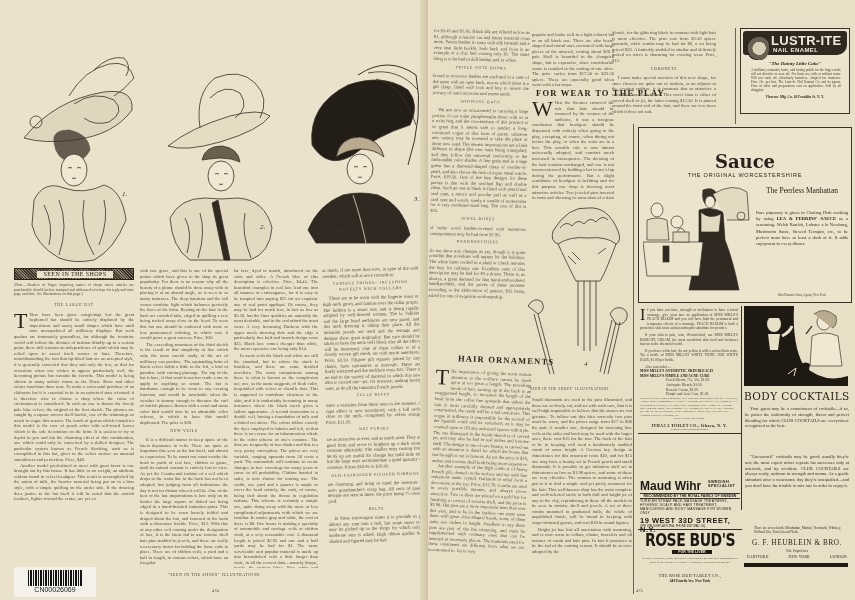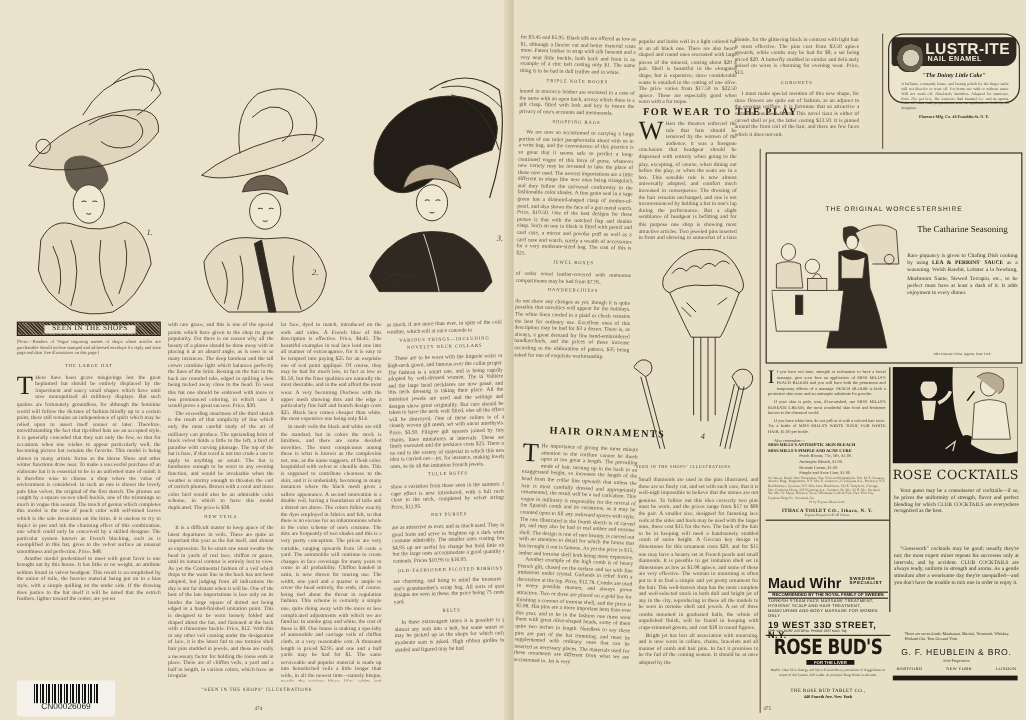--- a/index.html
+++ b/index.html
@@ -34,21 +34,21 @@
 
   .section-title { position: absolute; font-size: 8.5px; letter-spacing: 1.2px; color: #2a221a; font-weight: bold; text-transform: uppercase; }
 
   .barcode { position: absolute; left: 14px; top: 567px; width: 82px; height: 30px; background: #f4f1ea; border-radius: 2px; }
   .barcode .bars { position: absolute; left: 14px; top: 3px; width: 54px; height: 16px;
     background: repeating-linear-gradient(90deg, #111 0 1px, #f4f1ea 1px 2px, #111 2px 4px, #f4f1ea 4px 5px); }
   .barcode .code { position: absolute; left: 0; top: 19px; width: 82px; text-align: center; font-family: "Liberation Sans", sans-serif; font-size: 7px; color: #222; }
 
   
   .ad { position: absolute; border: 1px solid #3a3128; background: #ece4cd; }
-  .ad-lustrite { left: 740px; top: 28px; width: 110px; height: 58px; border-radius: 13px; }
+  .ad-lustrite { left: 740px; top: 28px; width: 110px; height: 86px; }
   .lust-head { position: absolute; left: 2px; top: 2px; width: 104px; height: 24px; background: #2f2922; border-radius: 3px 3px 10px 3px; }
   .lust-title { position: absolute; left: 28px; top: 2px; font-family: "Liberation Sans", sans-serif; font-weight: bold; color: #f1ead8; font-size: 13px; letter-spacing: 0.3px; }
   .lust-sub { position: absolute; left: 30px; top: 16px; font-family: "Liberation Sans", sans-serif; font-weight: bold; color: #f1ead8; font-size: 6px; letter-spacing: 0.4px; }
   .lust-face { position: absolute; left: 4px; top: 3px; width: 22px; height: 26px; border-radius: 50% 50% 40% 40%; background: radial-gradient(circle at 55% 55%, #d8cfb8 0 35%, #6b5f50 36% 60%, #2f2922 61%); }
   .lust-tag { position: absolute; left: 0; top: 32px; width: 108px; text-align: center; font-size: 5px; font-style: italic; font-weight: bold; color: #2a221a; }
   .lust-body { position: absolute; left: 10px; top: 39px; width: 90px; font-size: 3.3px; line-height: 4px; color: #4a3f32; text-align: justify; }
   .lust-foot { position: absolute; left: 0; top: 66px; width: 108px; text-align: center; font-size: 3.5px; font-weight: bold; color: #3a3128; }
 
   .ad-lea { left: 638px; top: 127px; width: 214px; height: 176px; }
   .lea-title { position: absolute; left: 0; top: 3px; width: 212px; text-align: center; font-family: "DejaVu Serif", serif; font-weight: bold; font-size: 18px; color: #2a221a; }
@@ -82,21 +82,21 @@
   .rb-liver { position: absolute; left: 34px; top: 19px; width: 40px; text-align: center; font-family: "Liberation Sans", sans-serif; font-weight: bold; font-size: 3.6px; color: #ece4cd; background: #1e1913; }
   .rb-body { position: absolute; left: 4px; top: 26px; width: 96px; text-align: center; font-size: 2.9px; line-height: 3.6px; color: #4a3f32; }
   .rb-co { position: absolute; left: 0; top: 42px; width: 104px; text-align: center; font-size: 4px; color: #2a221a; letter-spacing: 0.4px; }
   .rb-addr { position: absolute; left: 0; top: 48px; width: 104px; text-align: center; font-size: 3.6px; color: #2a221a; font-weight: bold; }
 
   .ad-club { left: 744px; top: 306px; width: 108px; height: 266px; border: none; background: transparent; }
   .club-illus { position: absolute; left: 0; top: 0; width: 104px; height: 80px; background: #1e1913; }
   .club-title { position: absolute; left: 0; top: 84px; width: 108px; font-family: "DejaVu Serif", serif; font-size: 10.5px; color: #2a221a; letter-spacing: 0.4px; }
   .club-p { position: absolute; left: 1px; width: 104px; font-size: 4.5px; line-height: 5.8px; color: #3a3128; text-align: justify; text-indent: 5px; }
   .club-kinds { position: absolute; left: 10px; top: 220px; width: 94px; font-size: 3.4px; line-height: 4.4px; color: #3a3128; }
-  .club-heub { position: absolute; left: 0; top: 233px; width: 106px; text-align: center; font-family: Liberation Sans, sans-serif; font-size: 7.2px; color: #2a221a; letter-spacing: 0.6px; }
+  .club-heub { position: absolute; left: 0; top: 233px; width: 106px; text-align: center; font-family: Liberation Serif, serif; font-size: 7.2px; color: #2a221a; letter-spacing: 0.6px; }
   .club-prop { position: absolute; left: 0; top: 243px; width: 106px; text-align: center; font-size: 3.4px; color: #3a3128; }
   .club-cities { position: absolute; left: 3px; top: 249px; width: 100px; display: flex; justify-content: space-between; font-size: 3.6px; color: #2a221a; letter-spacing: 0.3px; }
   .club-rule { position: absolute; left: 0; top: 257px; width: 104px; height: 4px; background: #1e1913; }
 
   .vrule { position: absolute; width: 1px; background: #6d604e; }
 </style>
 </head>
 <body>
 
 <div class="spread">
@@ -274,41 +274,42 @@
       <div class="lust-face"></div>
       <span class="lust-title">LUSTR-ITE</span>
       <span class="lust-sub">NAIL ENAMEL</span>
     </div>
     <div class="lust-tag">"The Dainty Little Cake"</div>
     <div class="lust-body">A brilliant, constantly lustre, and lasting polish for the finger nails; will not discolor or wear off. For home use with or without water. Will not wash off. Absolutely harmless. Adapted for manicure. Price 25c. per box. The Lustr-ite Nail Enamel Co. and its agents. Price of other nail preparations sent on application. Sold by all druggists.</div>
     <div class="lust-foot">Florence Mfg. Co. 48 Franklin St. N. Y.</div>
   </div>
 
   <div class="ad ad-lea">
+    <div class="lea-sauce">Sauce</div>
     <div class="lea-tagline">THE ORIGINAL WORCESTERSHIRE</div>
     <div class="lea-illus">
       <svg viewBox="0 0 112 112" width="112" height="112">
         <g fill="none" stroke="#3a3128" stroke-width="0.7">
           <path d="M60 10 Q 70 6 74 14 Q 74 24 66 26 Q 58 24 60 10 Z" fill="#3a3128"></path>
           <ellipse cx="67" cy="22" rx="5" ry="6" fill="#f0e8d3"></ellipse>
           <path d="M56 30 Q 68 26 80 32 L 82 60 Q 90 80 96 110 L 46 110 Q 52 80 56 60 Z" fill="#2f2922"></path>
           <path d="M58 32 Q 66 40 78 34 L 76 52 L 58 52 Z" fill="#e4dac2"></path>
           <ellipse cx="14" cy="30" rx="6" ry="7" fill="#f0e8d3"></ellipse>
           <path d="M4 40 Q 14 36 24 40 L 26 60 L 4 60 Z" fill="#e4dac2"></path>
           <ellipse cx="34" cy="42" rx="6" ry="6" fill="#f0e8d3"></ellipse>
           <path d="M0 62 L 60 62 L 56 96 L 4 96 Z" fill="#ece4cd"></path>
           <rect x="30" y="52" width="16" height="10" fill="#e4dac2"></rect>
           <path d="M34 52 Q 38 44 42 52"></path>
           <rect x="20" y="66" width="6" height="16" fill="#2f2922"></rect>
           <path d="M70 14 Q 90 2 104 12 L 106 40 L 84 40" fill="#e4dac2"></path>
           <circle cx="98" cy="36" r="4"></circle>
         </g>
       </svg>
     </div>
-    <div class="lea-head">The Catharine Seasoning</div>
+    <div class="lea-head">The Peerless Manhattan</div>
     <div class="lea-copy">
       <span>Rare piquancy is given to Chafing Dish cooking by using</span>
       <b>LEA &amp; PERRINS' SAUCE</b>
       <span>as a seasoning. Welsh Rarebit, Lobster a la Newburg, Mushroom Saute, Stewed Terrapin, etc., to be perfect must have at least a dash of it. It adds enjoyment to every dinner.</span>
     </div>
     <div class="lea-agent">John Duncan's Sons, Agents, New York.</div>
   </div>
 
   <div class="ad ad-mills">
     <div class="mills-body">
@@ -357,21 +358,21 @@
         <path d="M24 28 L 36 28 L 34 44 L 26 44 Z" fill="#e8dfc7"></path>
         <path d="M38 30 Q 46 26 48 20" stroke="#e8dfc7" stroke-width="3" fill="none"></path>
         <ellipse cx="80" cy="16" rx="7" ry="8" fill="#f0e8d3" stroke="#1e1913" stroke-width="0.6"></ellipse>
         <path d="M70 8 Q 80 0 92 10 Q 94 20 88 22" fill="#b8ab90" stroke="#1e1913" stroke-width="0.5"></path>
         <path d="M68 30 Q 80 24 94 30 L 98 60 L 66 60 Z" fill="#f0e8d3" stroke="#1e1913" stroke-width="0.6"></path>
         <path d="M68 20 l-6 8" stroke="#1e1913" stroke-width="1.2"></path>
         <path d="M56 60 Q 60 54 66 58 L 64 70 L 58 70 Z" fill="#1e1913"></path>
         <path d="M44 68 L 52 62 L 50 70" stroke="#e8dfc7" fill="none"></path>
       </svg>
     </div>
-    <div class="club-title">ROSE COCKTAILS</div>
+    <div class="club-title">BODY COCKTAILS</div>
     <div class="club-p" style="top:100px;">Your guest may be a connoisseur of cocktails—if so, he prizes the uniformity of strength, flavor and perfect blending for which CLUB COCKTAILS are everywhere recognized as the best.</div>
     <div class="club-p" style="top:148px;">"Guesswork" cocktails may be good; usually they're not; the most expert mixer repeats his successes only at intervals, and by accident. CLUB COCKTAILS are always ready, uniform in strength and aroma. As a gentle stimulant after a wearisome day they're unequalled—and you don't have the trouble to mix one in order to enjoy it.</div>
     <div class="club-kinds">There are seven kinds: Manhattan, Martini, Vermouth, Whiskey, Holland Gin, Tom Gin and York.</div>
     <div class="club-heub">G. F. HEUBLEIN &amp; BRO.</div>
     <div class="club-prop">Sole Proprietors</div>
     <div class="club-cities">
       <span>HARTFORD</span>
       <span>NEW YORK</span>
       <span>LONDON</span>
     </div>

